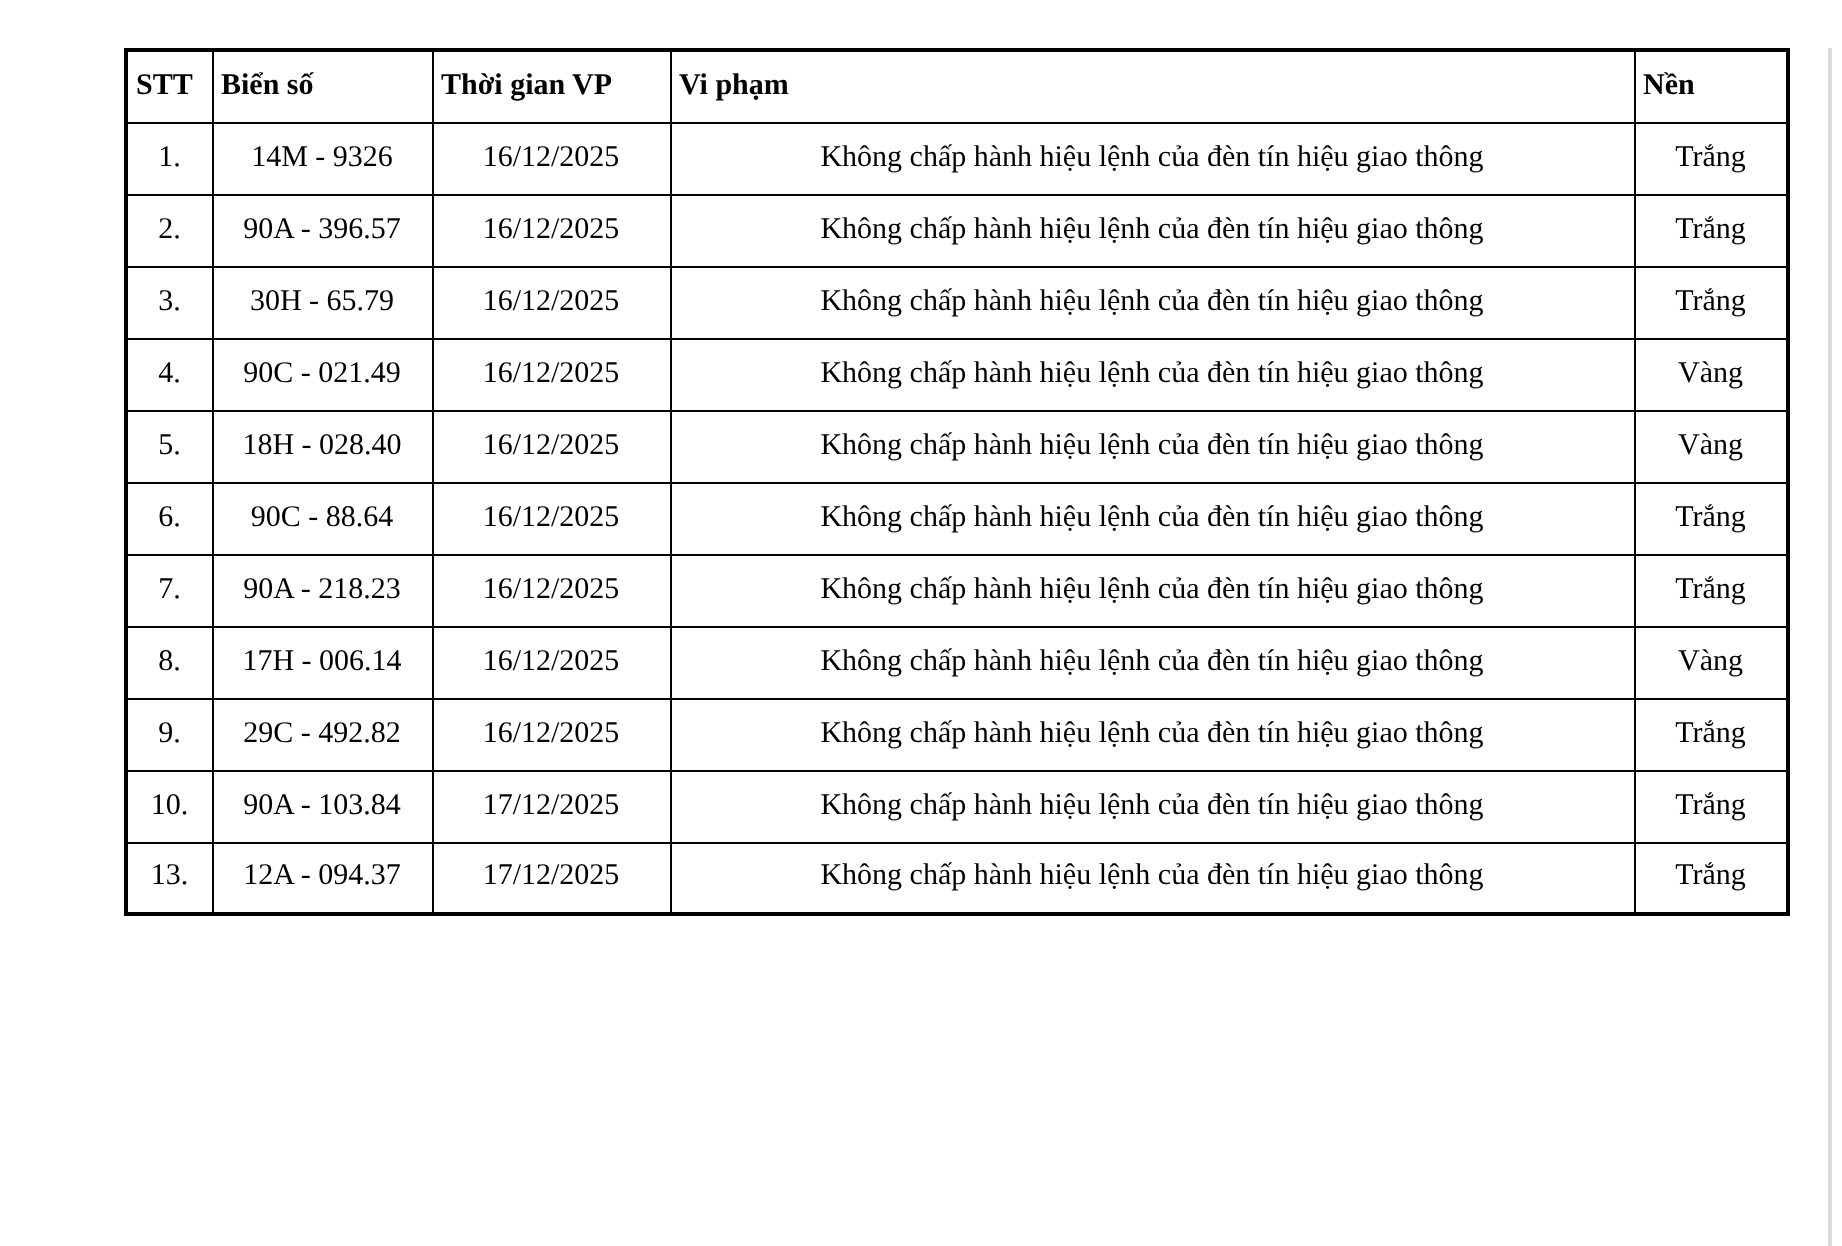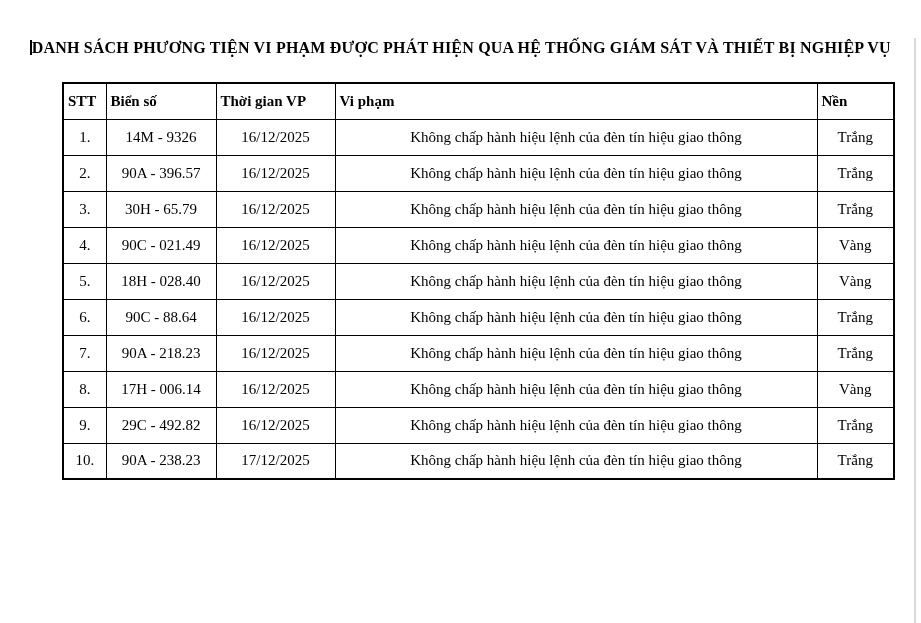--- a/index.html
+++ b/index.html
@@ -69,21 +69,20 @@
     left: 914px;
     width: 2px;
     background: #d9d9d9;
   }
 </style>
 </head>
 <body>
 
 <div class="page">
 
-  <div class="doc-title"><span class="caret"></span><span>DANH SÁCH PHƯƠNG TIỆN VI PHẠM ĐƯỢC PHÁT HIỆN QUA HỆ THỐNG GIÁM SÁT VÀ THIẾT BỊ NGHIỆP VỤ</span></div>
 
   <table class="violations">
     <colgroup>
       <col class="c-stt">
         <col class="c-bs">
         <col class="c-tg">
         <col class="c-vp">
         <col class="c-nen">
     </colgroup>
     <thead>
@@ -154,21 +153,28 @@
         </tr>
         <tr>
           <td>9.</td>
           <td>29C - 492.82</td>
           <td>16/12/2025</td>
           <td>Không chấp hành hiệu lệnh của đèn tín hiệu giao thông</td>
           <td>Trắng</td>
         </tr>
         <tr>
           <td>10.</td>
-          <td>90A - 238.23</td>
+          <td>90A - 103.84</td>
+          <td>17/12/2025</td>
+          <td>Không chấp hành hiệu lệnh của đèn tín hiệu giao thông</td>
+          <td>Trắng</td>
+        </tr>
+        <tr>
+          <td>13.</td>
+          <td>12A - 094.37</td>
           <td>17/12/2025</td>
           <td>Không chấp hành hiệu lệnh của đèn tín hiệu giao thông</td>
           <td>Trắng</td>
         </tr>
       </tbody>
   </table>
 
   <div class="scroll-track"></div>
 
 </div>

